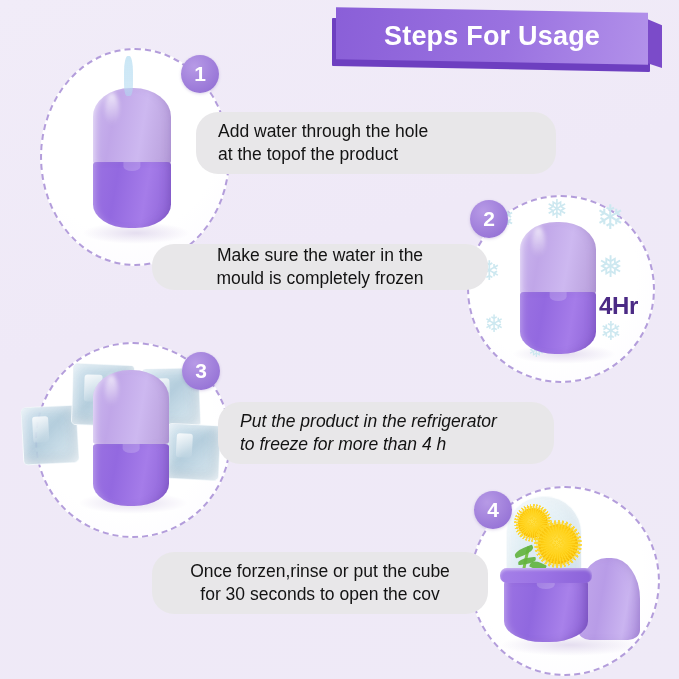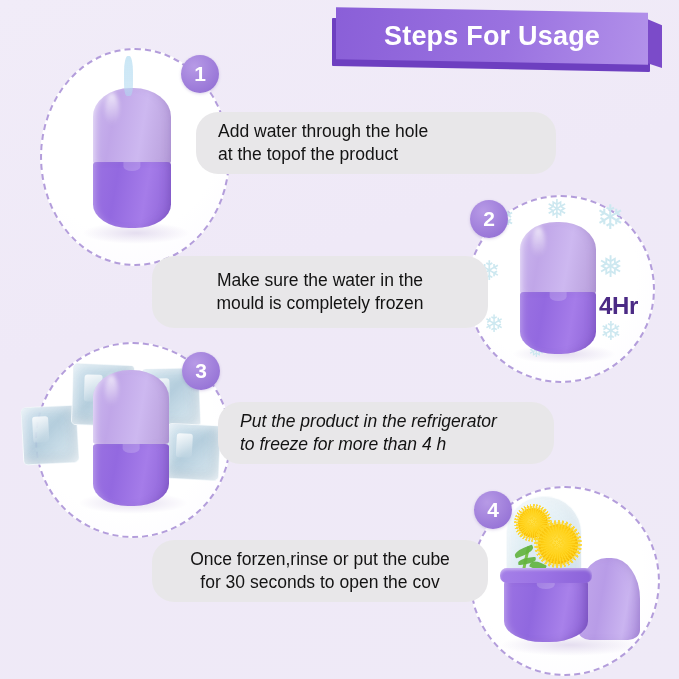--- a/index.html
+++ b/index.html
@@ -236,21 +236,21 @@
   </div>
   <div class="cap-bot" style="height:62px;">
     <div class="cap-notch" style="top:0;"></div>
   </div>
 </div>
 
 <div class="hr-label" style="left:599px; top:292px;text-align:right;">4Hr</div>
 
 <div class="badge" style="left:470px; top:200px;">2</div>
 
-<div class="bubble center" style="left:152px; top:256px; width:336px; height:72px;">
+<div class="bubble center" style="left:152px; top:244px; width:336px; height:46px;">
   <p>Make sure the water in the
 mould is completely frozen</p>
 </div>
 
 <div class="circle" style="left:35px; top:342px; width:196px; height:196px;"></div>
 
 <div class="icecube" style="left:22px; top:406px; width:56px; height:58px; transform:rotate(-3deg);"></div>
 <div class="icecube" style="left:72px; top:364px; width:62px; height:62px; transform:rotate(2deg);"></div>
 <div class="icecube" style="left:142px; top:368px; width:58px; height:60px; transform:rotate(-2deg);"></div>
 <div class="icecube" style="left:166px; top:424px; width:54px; height:56px; transform:rotate(3deg);"></div>
@@ -290,16 +290,16 @@
   <div class="petals" style="left:32px; top:24px; width:40px; height:40px;"></div>
 </div>
 
 <div class="cup-rim" style="left:500px; top:568px; width:92px; height:15px;"></div>
 <div class="cup-base" style="left:504px; top:580px; width:84px; height:62px;">
   <div class="cap-notch" style="top:0;"></div>
 </div>
 
 <div class="badge" style="left:474px; top:491px;">4</div>
 
-<div class="bubble center" style="left:152px; top:540px; width:336px; height:62px;">
+<div class="bubble center" style="left:152px; top:552px; width:336px; height:62px;">
   <p>Once forzen,rinse or put the cube
 for 30 seconds to open the cov</p>
 </div>
 
 </body></html>

